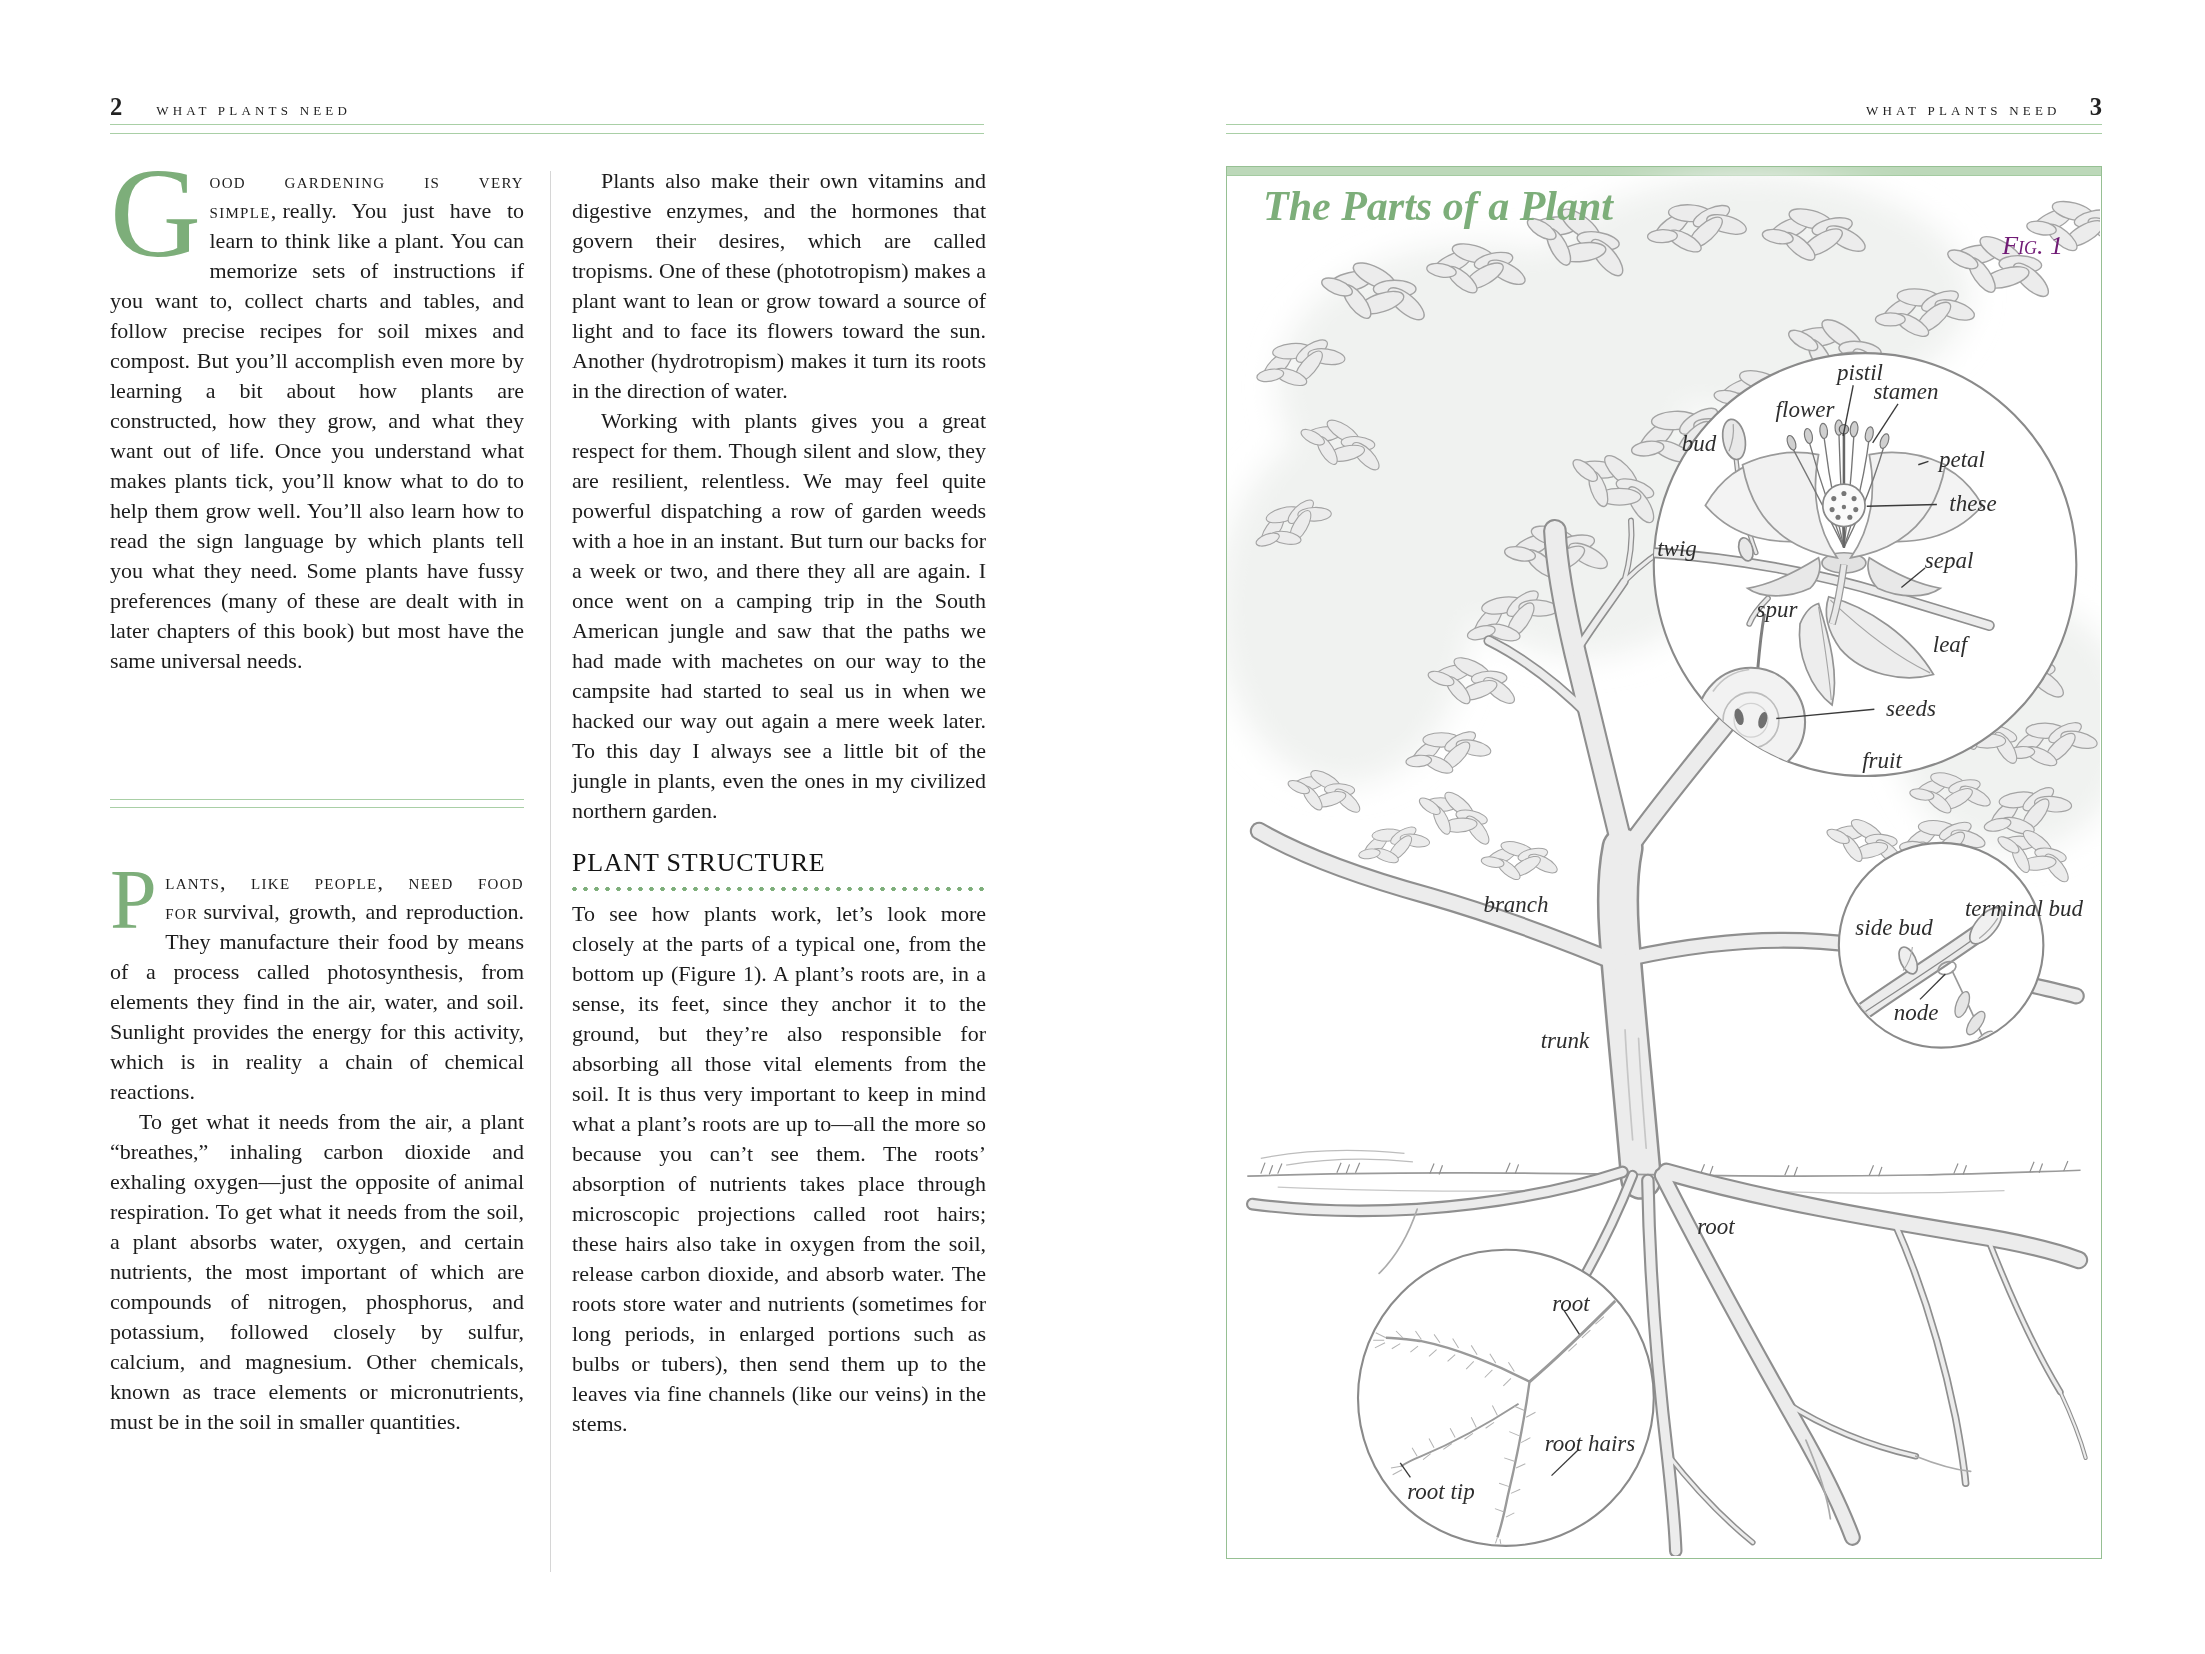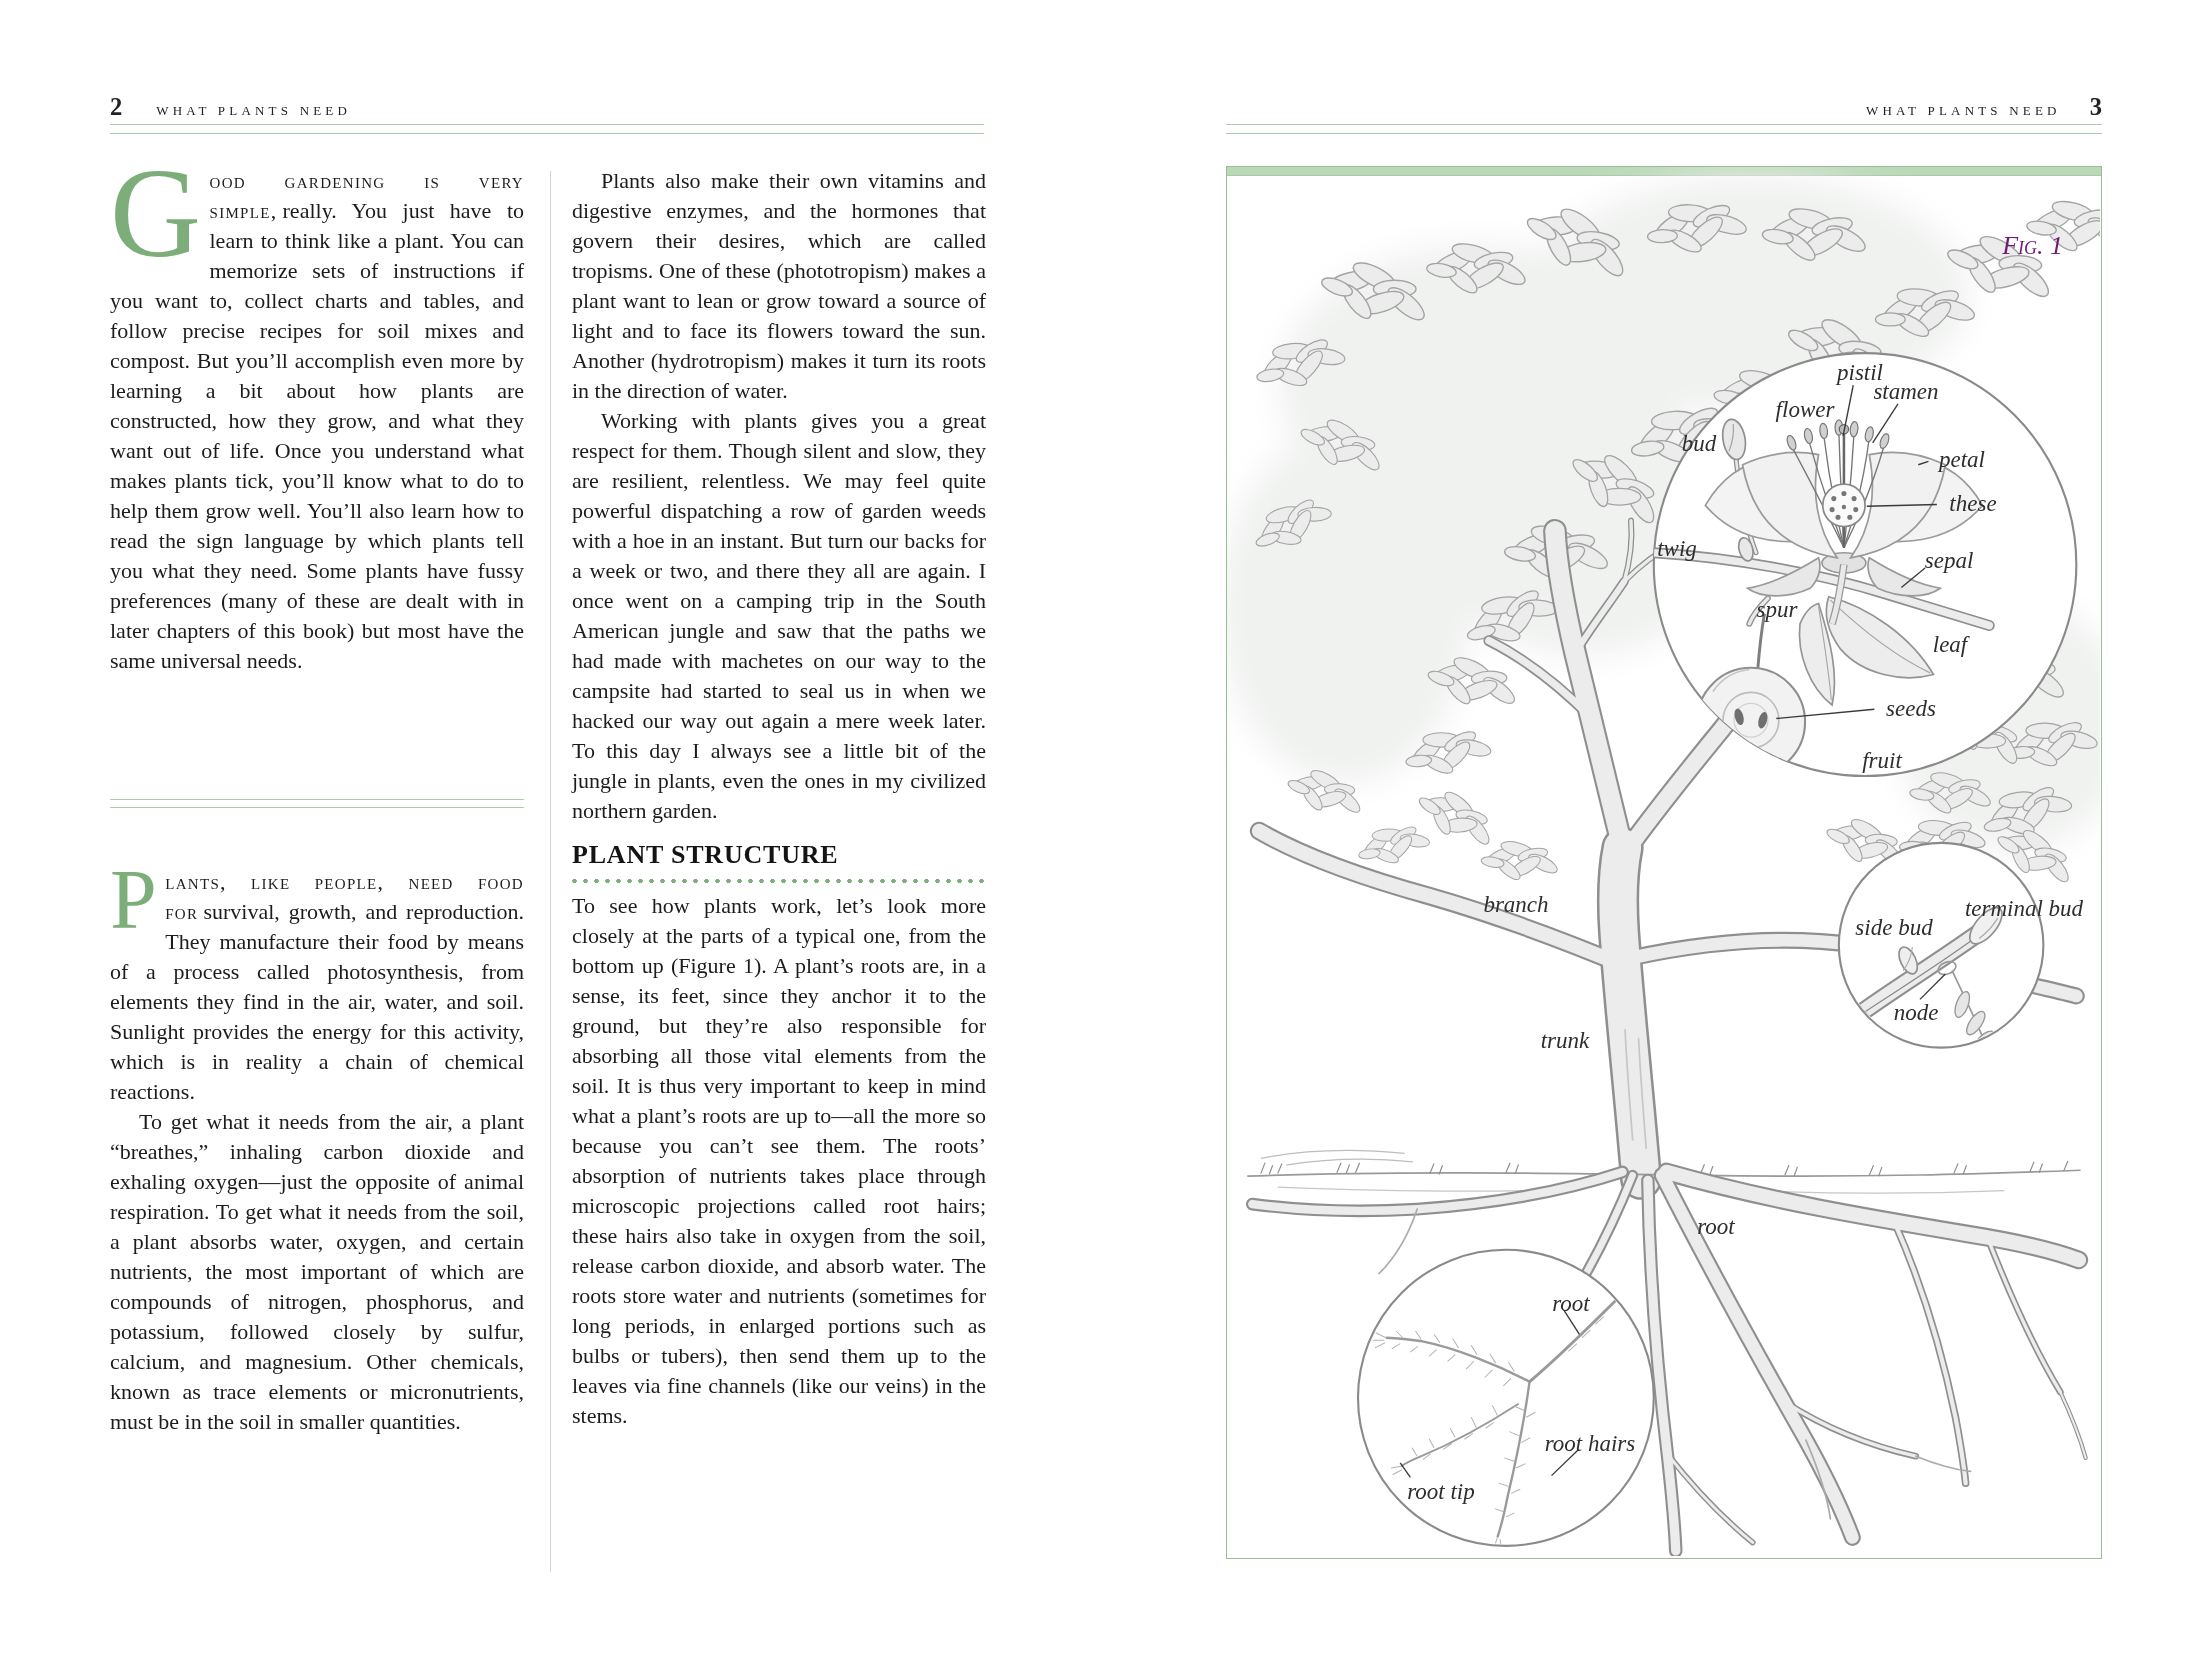--- a/index.html
+++ b/index.html
@@ -25,21 +25,21 @@
   .col-divider{position:absolute;left:550px;top:171px;height:1401px;width:0;border-left:1.7px solid #d6d6d6;}
   .body-text{font-size:22px;line-height:30px;text-align:justify;margin:0;color:#1c1c1c;}
   .indent{text-indent:29px;}
   .dropcap{float:left;color:#7dae7a;font-weight:normal;padding-right:8.5px;}
   .dropcap-g{font-size:126px;line-height:88px;margin-top:4.2px;}
   .dropcap-p{font-size:84px;line-height:59px;margin-top:3.4px;}
   .lead-caps{font-variant:small-caps;letter-spacing:1.3px;margin-right:5.1px;}
   .section-rule{margin-top:123px;height:6.8px;border-top:1.7px solid #a9cfa6;border-bottom:1.7px solid #a9cfa6;}
   .section-heading{color:#7dae7a;font-size:40px;line-height:46px;font-weight:bold;margin:20.4px 0 0 0;max-width:288px;}
   .col2-sp{margin-top:59px;}
-  .sub-heading{font-size:26px;font-weight:bold;letter-spacing:0.8px;margin:14px 0 0 0;color:#141414;}
+  .sub-heading{font-size:26px;font-weight:normal;letter-spacing:0.8px;margin:22px 0 0 0;color:#141414;}
   .dotted-rule{height:6px;margin:7.6px 0 7.6px 0;background-image:radial-gradient(circle at 2.5px 3px,#7dae7a 2px,transparent 2.5px);background-size:11px 6px;background-repeat:repeat-x;}
   
   .figure-box{position:absolute;left:1226px;top:166px;width:876px;height:1393px;border:1.7px solid #96c093;box-sizing:border-box;background:#fff;}
   .figure-topbar{position:absolute;left:0;right:0;top:0;height:7.6px;background:#bcd8b9;border-bottom:0.8px solid #a4cba1;}
   .figure-title{position:absolute;left:36px;top:15.3px;font-style:italic;font-weight:bold;font-size:42px;color:#7dae7a;white-space:nowrap;}
   .figure-fig{position:absolute;right:38px;top:64px;font-style:italic;font-variant:small-caps;font-size:26px;color:#701a75;}
   .figure-canvas{position:absolute;left:0;top:0;width:873px;height:1389px;}
   .figure-canvas svg{position:absolute;left:0;top:0;}
   .fig-label{position:absolute;transform:translate(-50%,-50%);font-style:italic;font-size:23px;color:#2e2e2e;white-space:nowrap;}
 </style>
@@ -353,15 +353,16 @@
     <span class="fig-label" style="left:338px;top:874px">trunk</span>
     <span class="fig-label" style="left:489px;top:1060px">root</span>
     <span class="fig-label" style="left:667px;top:761px">side bud</span>
     <span class="fig-label" style="left:797px;top:742px">terminal bud</span>
     <span class="fig-label" style="left:689px;top:846px">node</span>
     <span class="fig-label" style="left:344px;top:1137px">root</span>
     <span class="fig-label" style="left:363px;top:1277px">root hairs</span>
     <span class="fig-label" style="left:214px;top:1325px">root tip</span>
   </div>
 
+  <div class="figure-title">The Parts of a Plant</div>
   <div class="figure-fig">Fig. 1</div>
 </div>
 
 
 </body></html>

